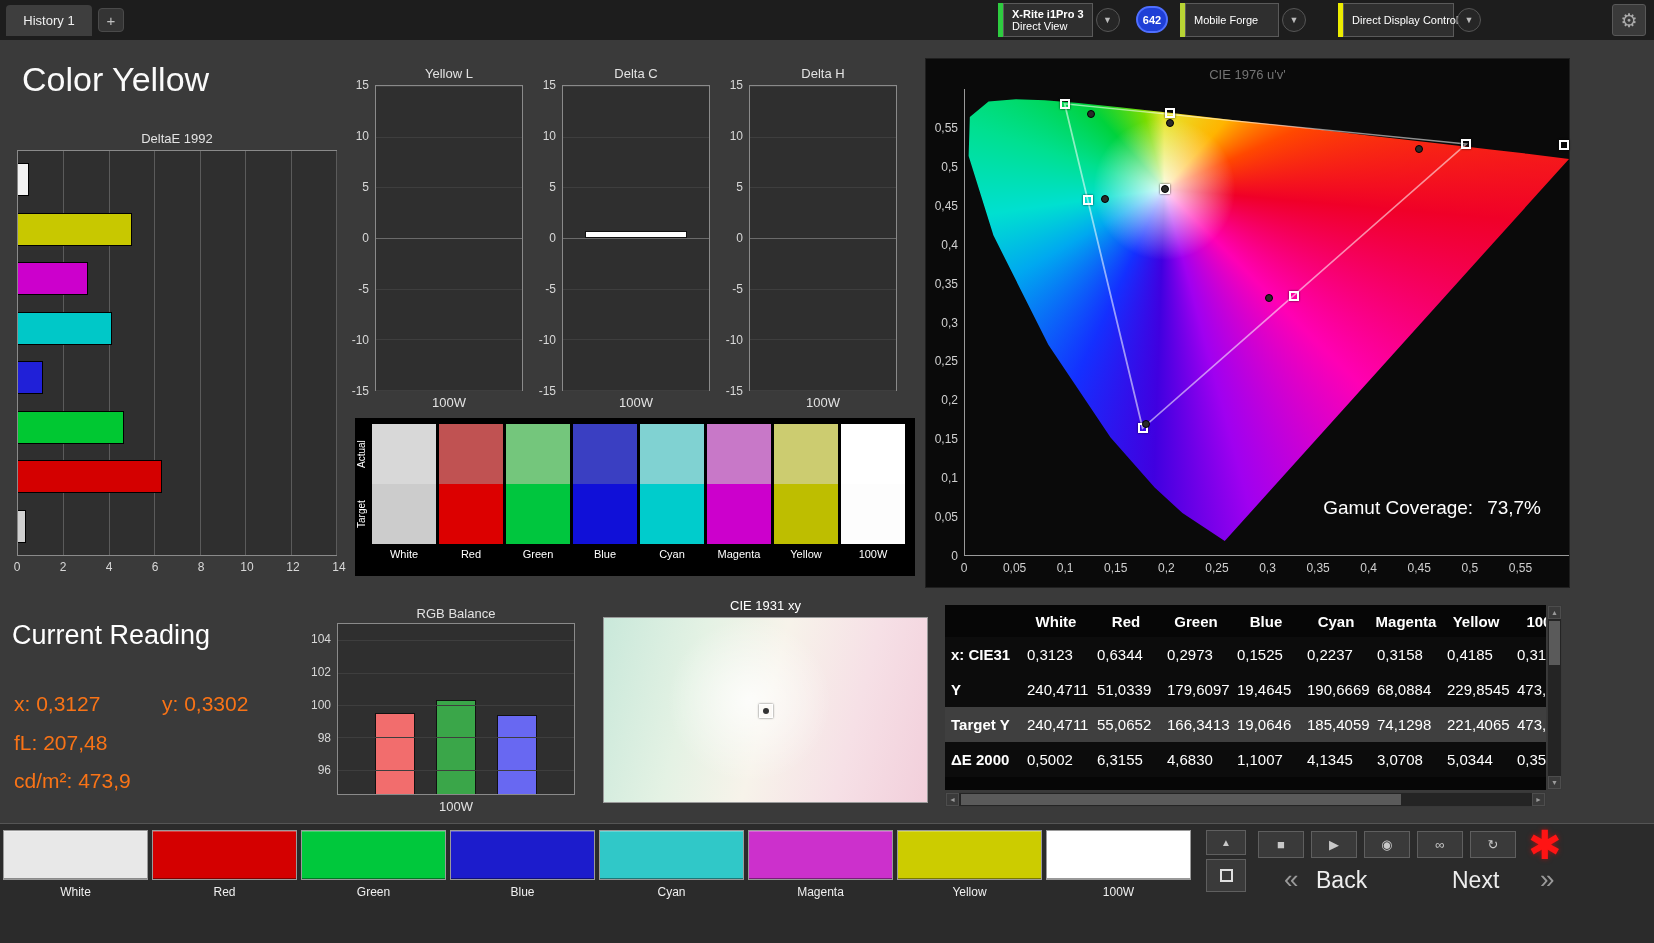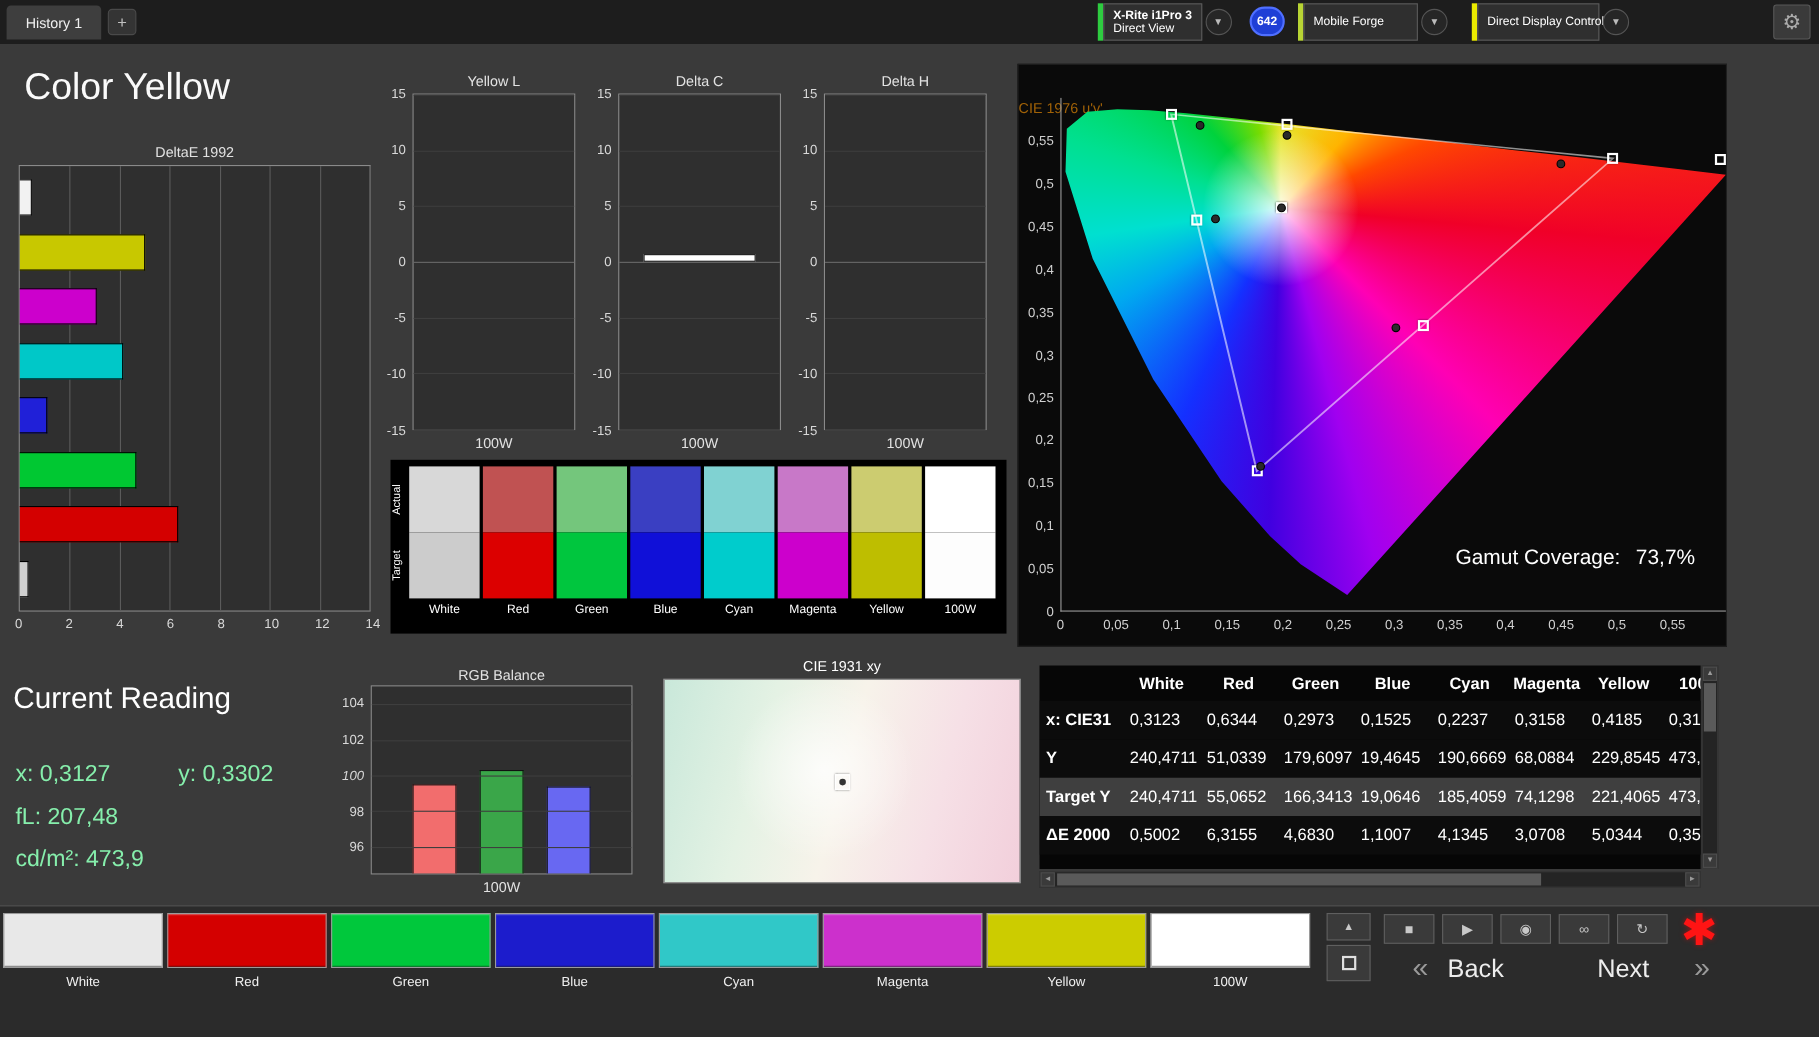--- a/index.html
+++ b/index.html
@@ -44,21 +44,21 @@
   .sc-plot{position:absolute;left:40px;top:21px;width:148px;height:306px;background:#2f2f2f;border:1px solid #8a8a8a;}
   .sc-yaxis{position:absolute;left:0;top:21px;width:36px;height:306px;}
   .sc-ytick{position:absolute;right:2px;width:100%;text-align:right;transform:translateY(-50%);font-size:12px;color:#d8d8d8;}
   .hgrid{position:absolute;left:0;right:0;height:1px;background:#3e3e3e;}
   .hgrid.zero{background:#6a6a6a;}
   .sc-bar{position:absolute;left:15%;width:70%;background:#fff;border:1px solid #111;}
   .sc-xlabel{position:absolute;left:40px;top:331px;width:148px;text-align:center;font-size:13px;color:#e2e2e2;}
 
   
   .cie-host{position:absolute;left:925px;top:58px;width:645px;height:530px;background:#0a0a0a;border:1px solid #1f1f1f;}
-  .cie-title{position:absolute;left:0;top:8px;width:100%;font-size:13px;color:#a16207;margin-top:24px;}
+  .cie-title{position:absolute;left:0;top:8px;width:100%;text-align:center;font-size:13px;color:#737373;}
   .cie-yaxis{position:absolute;left:0;top:30px;width:34px;height:467px;}
   .cie-ytick{position:absolute;right:2px;width:100%;text-align:right;transform:translateY(-50%);font-size:12px;color:#d0d0d0;}
   .cie-xaxis{position:absolute;left:38px;top:502px;width:605px;height:14px;}
   .cie-xtick{position:absolute;transform:translateX(-50%);font-size:12px;color:#d0d0d0;}
   .cie-plot{position:absolute;left:38px;top:30px;width:605px;height:467px;border-left:1px solid #9a9a9a;border-bottom:1px solid #9a9a9a;}
   .horseshoe{position:absolute;inset:0;
     clip-path:polygon(43% 97%,36% 91%,31.4% 85.5%,24.1% 74.8%,13.8% 54.9%,4.7% 31.4%,0.6% 14.4%,0.8% 6%,
       3.9% 2.7%,8.4% 2.2%,13.2% 2.4%,18.8% 3%,25.6% 3.9%,33.9% 5.1%,43.9% 6.6%,55.4% 8.2%,67.5% 10.1%,
       78.5% 11.7%,87% 13%,93.1% 13.9%,100% 15%);
     background:
@@ -78,21 +78,21 @@
   .cmp-host{position:absolute;left:355px;top:418px;width:560px;height:158px;background:#000;}
   .cmp-rot{position:absolute;left:1px;width:15px;color:#fff;font-size:10px;writing-mode:vertical-rl;
       transform:rotate(180deg);text-align:center;height:60px;}
   .cmp-cols{position:absolute;left:17px;top:6px;display:flex;gap:3px;}
   .cmp-col{width:64px;}
   .cmp-a,.cmp-t{height:60px;}
   .cmp-label{height:18px;color:#fff;font-size:11px;text-align:center;padding-top:4px;}
 
   
   .cr-title{position:absolute;left:12px;top:620px;font-size:27px;color:#fff;}
-  .cr-line{position:absolute;font-size:21px;color:#86efac;}
+  .cr-line{position:absolute;font-size:21px;color:#f97316;}
 
   
   .rgb-title{position:absolute;left:337px;top:606px;width:238px;text-align:center;font-size:13px;color:#e2e2e2;}
   .rgb-yaxis{position:absolute;left:301px;top:623px;width:32px;height:172px;}
   .rgb-plot{position:absolute;left:337px;top:623px;width:238px;height:172px;background:#2f2f2f;border:1px solid #8a8a8a;
       display:flex;align-items:flex-end;justify-content:center;gap:21px;}
   .rb-bar{width:40px;border:1px solid #111;border-bottom:none;flex:0 0 auto;}
   .rgb-xlabel{position:absolute;left:337px;top:799px;width:238px;text-align:center;font-size:13px;color:#e2e2e2;}
 
   
@@ -157,21 +157,21 @@
       <div class="devbox">
         <div class="devline1">X-Rite i1Pro 3</div>
         <div class="devline2">Direct View</div>
       </div>
       <div class="ddarrow">▼</div>
     </div>
     <div class="badge">642</div>
 
     <div class="devgroup" style="left:1180px">
       <div class="stripe" style="background: rgb(184, 212, 52);"></div>
-      <div class="devbox" style="width:104px">
+      <div class="devbox" style="width:94px">
         <div class="devline2">Mobile Forge</div>
       </div>
       <div class="ddarrow">▼</div>
     </div>
 
     <div class="devgroup" style="left:1338px">
       <div class="stripe" style="background: rgb(236, 236, 0);"></div>
       <div class="devbox" style="width:111px">
         <div class="devline2">Direct Display Control</div>
       </div>
@@ -405,21 +405,21 @@
   <div class="cr-title">Current Reading</div>
   <div class="cr-line" style="left:14px;top:692px">x: 0,3127</div>
   <div class="cr-line" style="left:162px;top:692px">y: 0,3302</div>
   <div class="cr-line" style="left:14px;top:731px">fL: 207,48</div>
   <div class="cr-line" style="left:14px;top:769px">cd/m²: 473,9</div>
 
   <div class="rgb-title">RGB Balance</div>
   <div class="rgb-yaxis">
       <span class="sc-ytick" style="top: 9.52381%;">104</span>
       <span class="sc-ytick" style="top: 28.5714%;">102</span>
-      <span class="sc-ytick" style="top: 47.619%; font-style: italic;">100</span>
+      <span class="sc-ytick" style="top: 47.619%;">100</span>
       <span class="sc-ytick" style="top: 66.6667%;">98</span>
       <span class="sc-ytick" style="top: 85.7143%;">96</span>
     </div>
   <div class="rgb-plot">
       <div class="hgrid" style="top: 9.52381%;"></div>
       <div class="hgrid" style="top: 28.5714%;"></div>
       <div class="hgrid" style="top: 47.619%;"></div>
       <div class="hgrid" style="top: 66.6667%;"></div>
       <div class="hgrid" style="top: 85.7143%;"></div>
       <div class="rb-bar" style="height: 47.619%; background: rgb(242, 109, 109);"></div>

